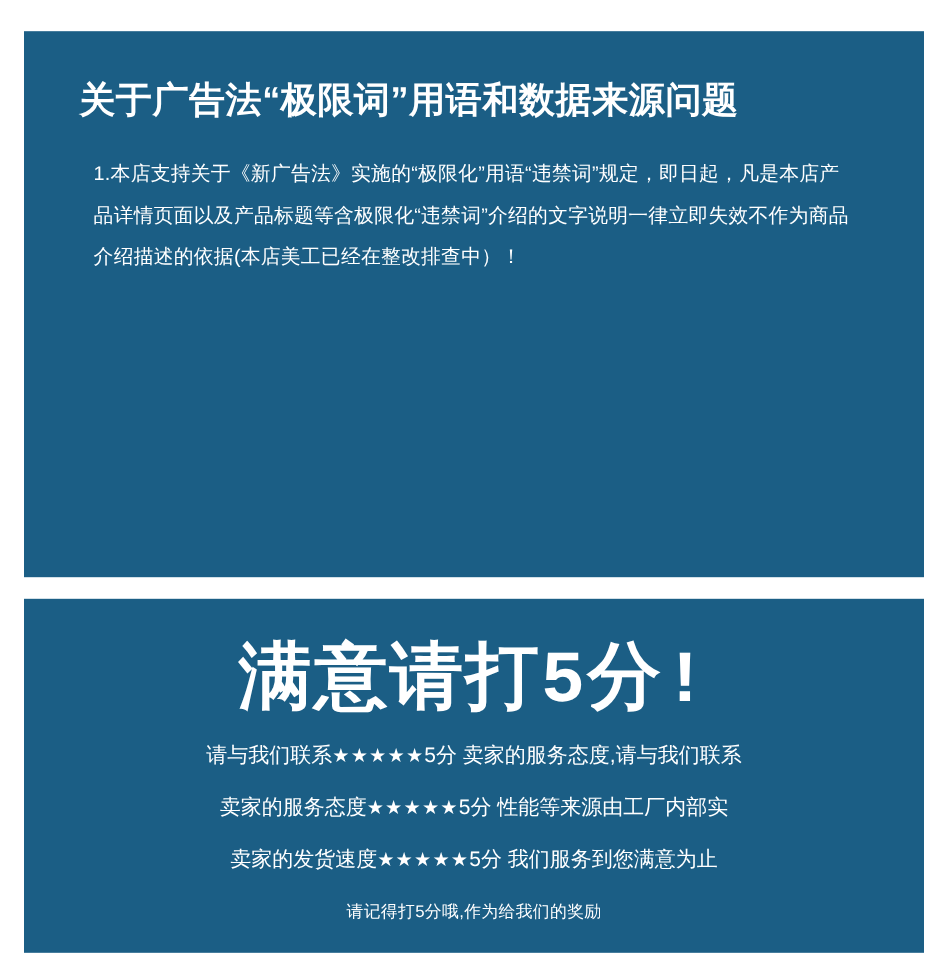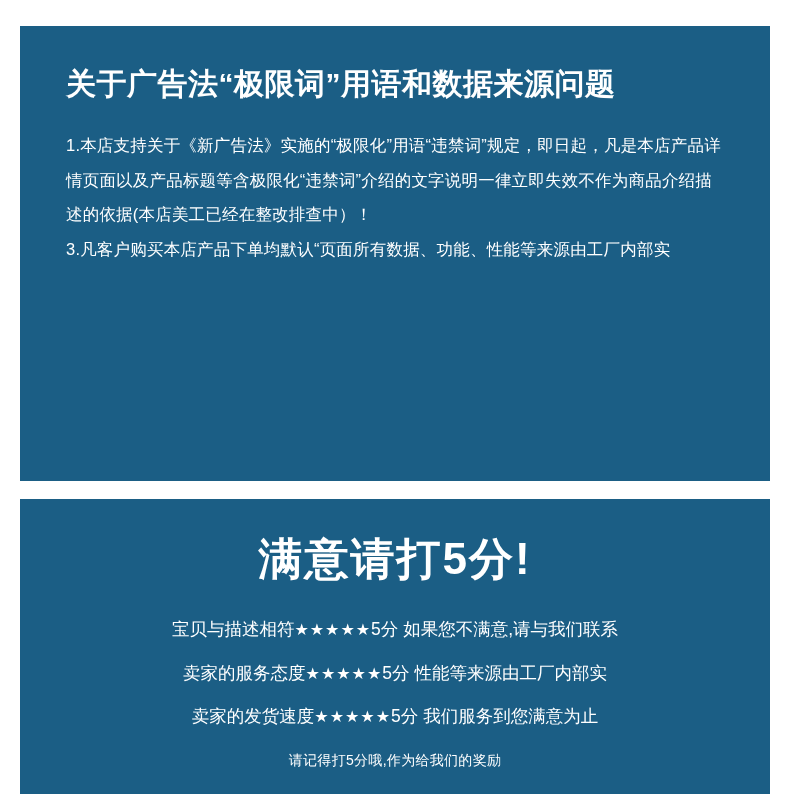--- a/index.html
+++ b/index.html
@@ -42,37 +42,38 @@
     line-height: 1.2;
     margin: 0 0 26px 0;
     white-space: nowrap;
   }
   .law-body {
     font-size: 16.5px;
     line-height: 2.1;
     letter-spacing: 0.2px;
   }
   .law-para {
-    margin: 0;
+    margin: 12px;
   }
   
   .panel-rating {
     flex: 0 0 auto;
     height: 295px;
     padding: 22px 40px 18px 40px;
     display: flex;
     flex-direction: column;
     align-items: center;
   }
   .rating-title {
-    font-size: 44px;
+    font-size: 61px;
     font-weight: bold;
     letter-spacing: 2px;
-    margin: 14px 0 34px 0;
+    margin: 14px 0 15px 0;
     line-height: 1.1;
+    font-family: Liberation Mono, monospace;
   }
   .rating-line {
     font-size: 17.5px;
     line-height: 1.45;
     margin: 0 0 18px 0;
     text-align: center;
     white-space: nowrap;
   }
   .stars {
     letter-spacing: 1px;
@@ -88,29 +89,28 @@
 </style>
 </head>
 <body>
 
 <div class="page">
 
   <section class="panel panel-law">
     <h1 class="law-title">关于广告法“极限词”用语和数据来源问题</h1>
     <div class="law-body">
       <p class="law-para">1.本店支持关于《新广告法》实施的“极限化”用语“违禁词”规定，即日起，凡是本店产品详情页面以及产品标题等含极限化“违禁词”介绍的文字说明一律立即失效不作为商品介绍描述的依据(本店美工已经在整改排查中）！</p>
-      <p class="law-para">3.凡客户购买本店产品下单均默认“页面所有数据、功能、性能等来源由工厂内部实</p>
     </div>
   </section>
 
   <section class="panel panel-rating">
     <h2 class="rating-title">满意请打5分!</h2>
 
     <p class="rating-line">
-      <span>宝贝与描述相符</span><span class="stars">★★★★★</span><span>5分</span>&nbsp;<span>如果您不满意,请与我们联系</span>
+      <span>请与我们联系</span><span class="stars">★★★★★</span><span>5分</span>&nbsp;<span>卖家的服务态度,请与我们联系</span>
     </p>
 
     <p class="rating-line">
       <span>卖家的服务态度</span><span class="stars">★★★★★</span><span>5分</span>&nbsp;<span>性能等来源由工厂内部实</span>
     </p>
 
     <p class="rating-line">
       <span>卖家的发货速度</span><span class="stars">★★★★★</span><span>5分</span>&nbsp;<span>我们服务到您满意为止</span>
     </p>
 

